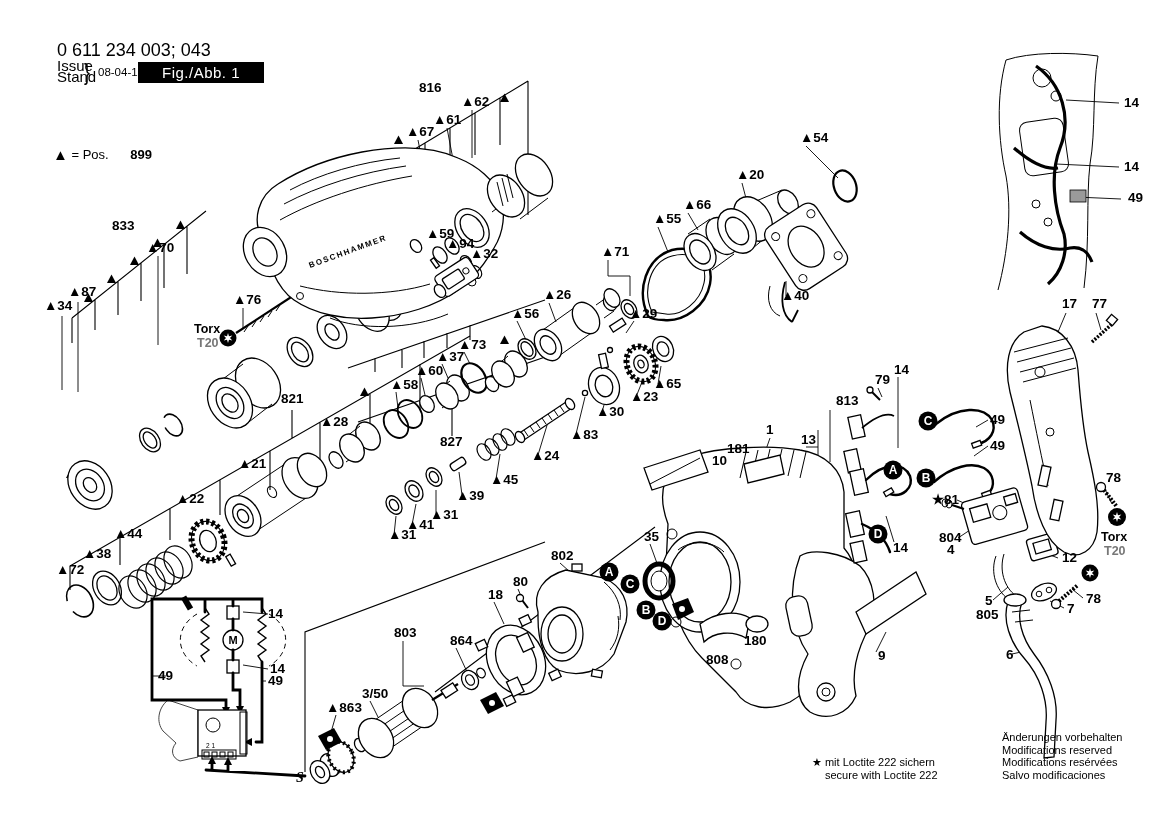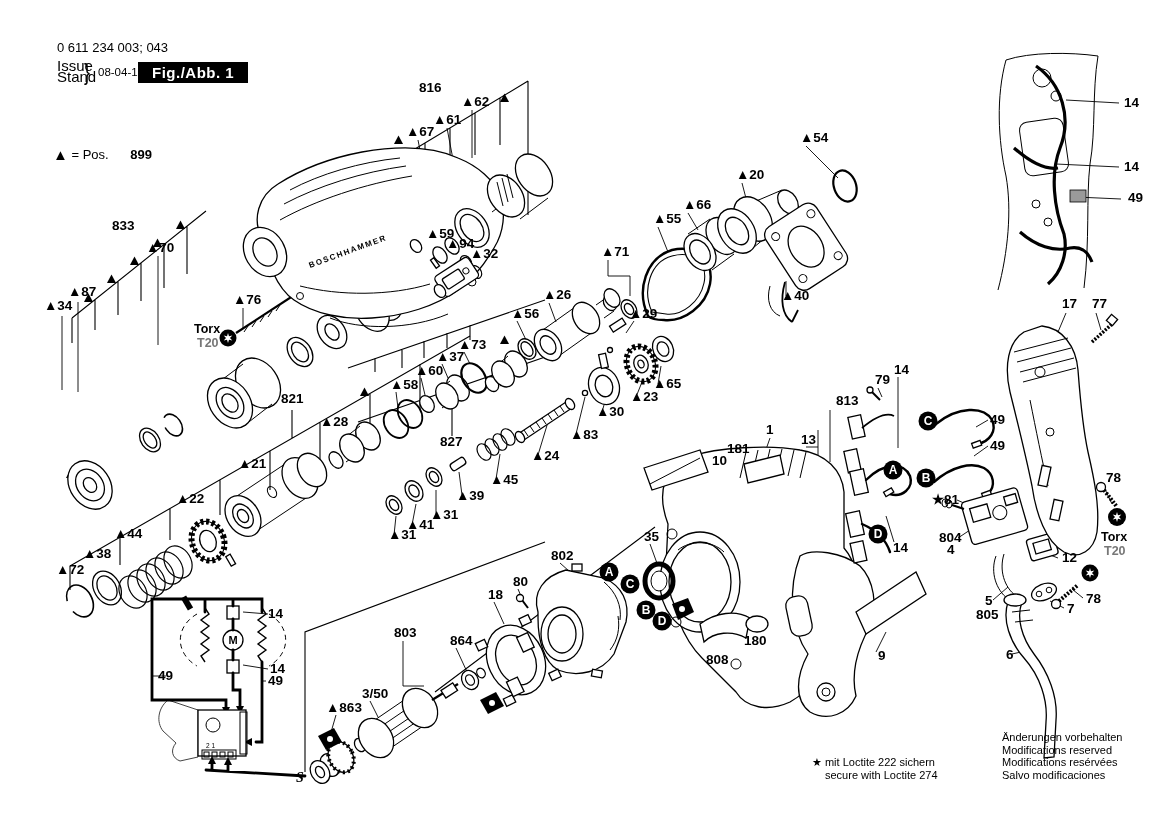--- a/index.html
+++ b/index.html
@@ -1,24 +1,24 @@
 <!DOCTYPE html>
 <html><head>
 <meta charset="utf-8">
 <style>
   html,body{margin:0;padding:0;background:#fff}
   .stage{position:relative;width:1168px;height:825px;background:#fff;overflow:hidden;
          font-family:"Liberation Sans",sans-serif;color:#000}
   .stage svg{position:absolute;left:0;top:0}
-  .hdr-num{position:absolute;left:57px;top:40px;font-size:13px}
+  .hdr-num{position:absolute;left:57px;top:40px;font-size:18px}
   .issue-wrap{position:absolute;left:57px;top:61px;font-size:15px;line-height:10.5px}
   .brace{position:absolute;left:83px;top:58px;font-size:24px;font-weight:400;transform:scaleX(.75)}
   .hdr-date{position:absolute;left:98px;top:66px;font-size:11.5px}
-  .figbox{position:absolute;left:138px;top:62px;background:#000;color:#fff;font-weight:bold;
-          font-size:15px;padding:2px 14px;letter-spacing:.5px}
+  .figbox{position:absolute;left:138px;top:62px;background:#000;color:#fff;font-weight:normal;
+          font-size:15px;padding:2px 24px;letter-spacing:.5px}
   .legend{position:absolute;left:53px;top:146px;font-size:13px}
   .legend .tri{font-size:15px;vertical-align:-1px}
   .legend b{margin-left:18px}
   .inst{position:absolute;right:180px;top:50px;text-align:right;font-weight:bold;
         font-size:11px;line-height:12px}
   .inst span{display:block}
   .mods{position:absolute;left:1002px;top:731px;font-size:11px;line-height:12.5px}
   .mods span{display:block}
   .loctite{position:absolute;left:812px;top:756px;font-size:11px;line-height:13px}
   .loctite .l2{display:block;margin-left:13px}
@@ -564,21 +564,21 @@
 <div class="legend">
   <span class="tri">▲</span>
   <span>= Pos.</span>
   <b>899</b>
 </div>
 
 
 <div class="loctite">
   <span>★</span>
   <span>mit Loctite 222 sichern</span>
-  <span class="l2">secure with Loctite 274</span>
+  <span class="l2">secure with Loctite 222</span>
 </div>
 
 <div class="mods">
   <span>Änderungen vorbehalten</span>
   <span>Modifications reserved</span>
   <span>Modifications resérvées</span>
   <span>Salvo modificaciones</span>
 </div>
 
 </div>

